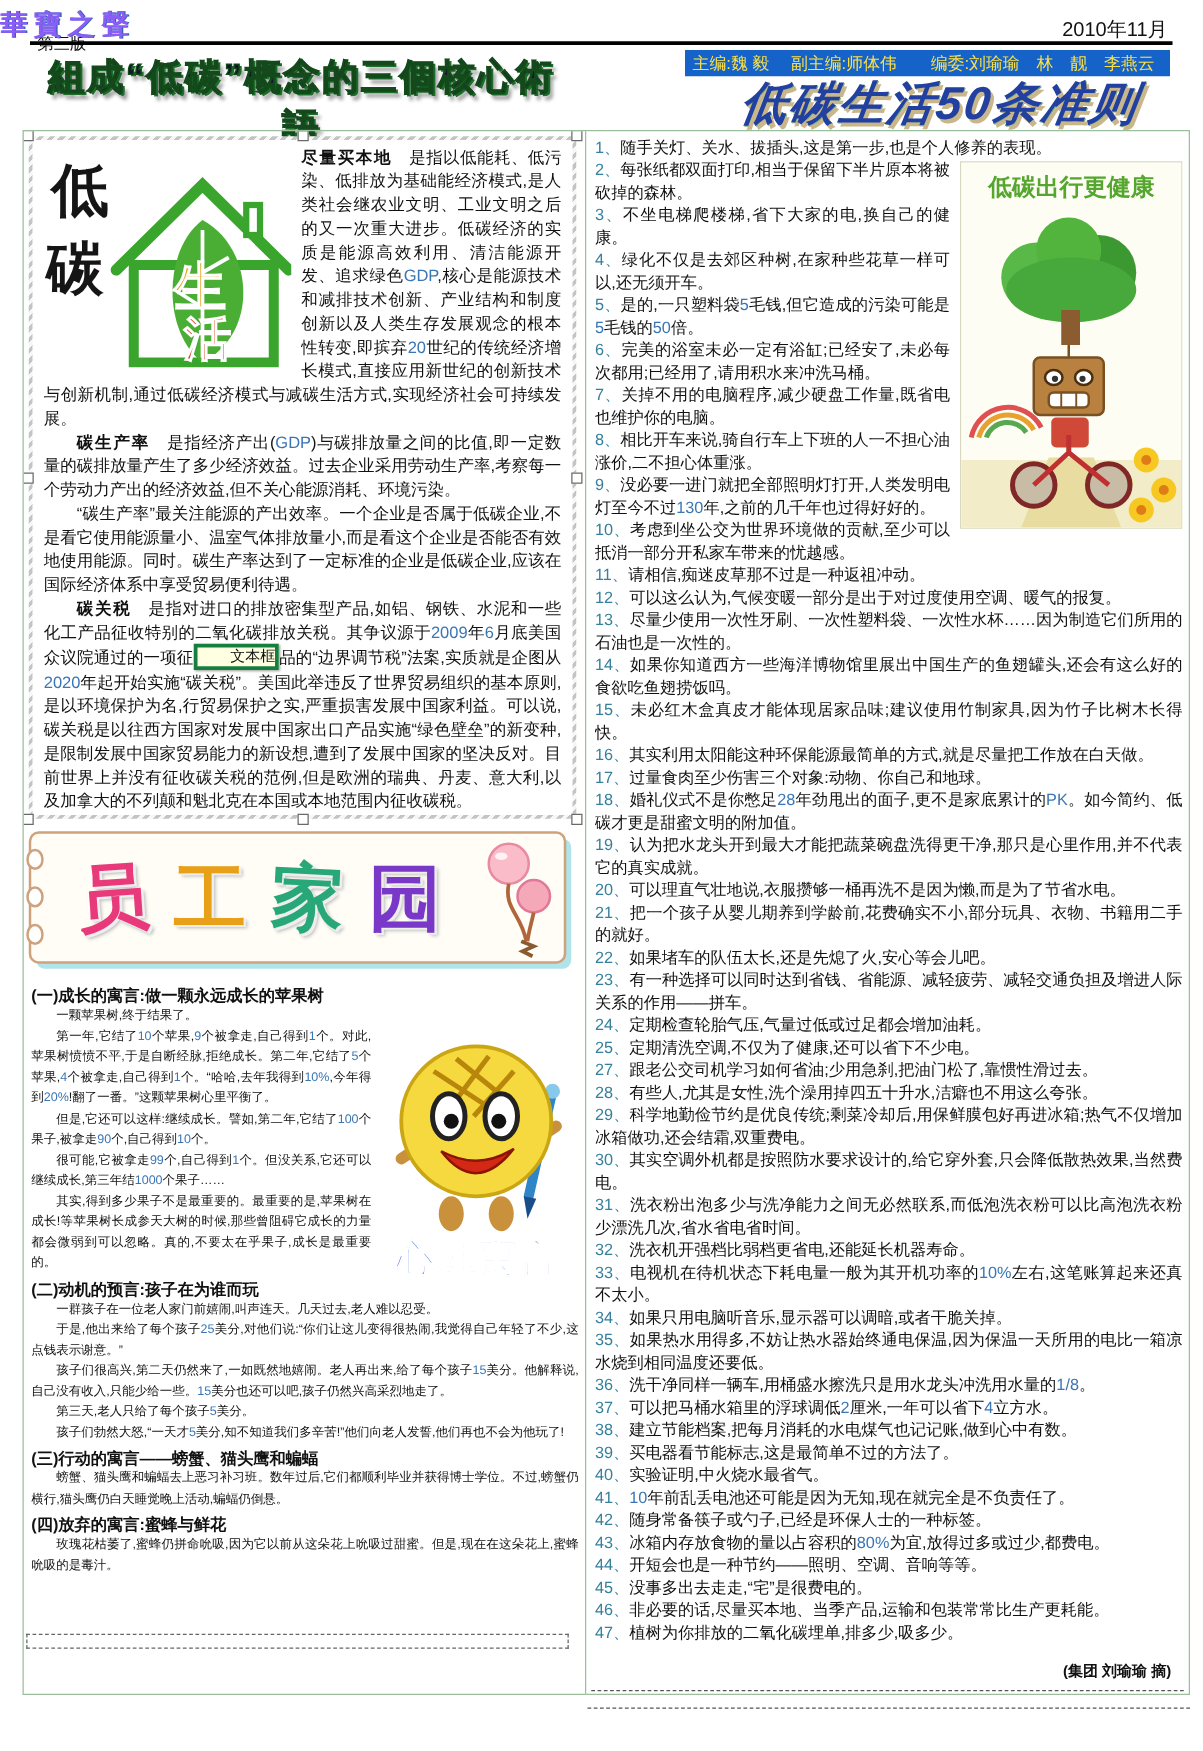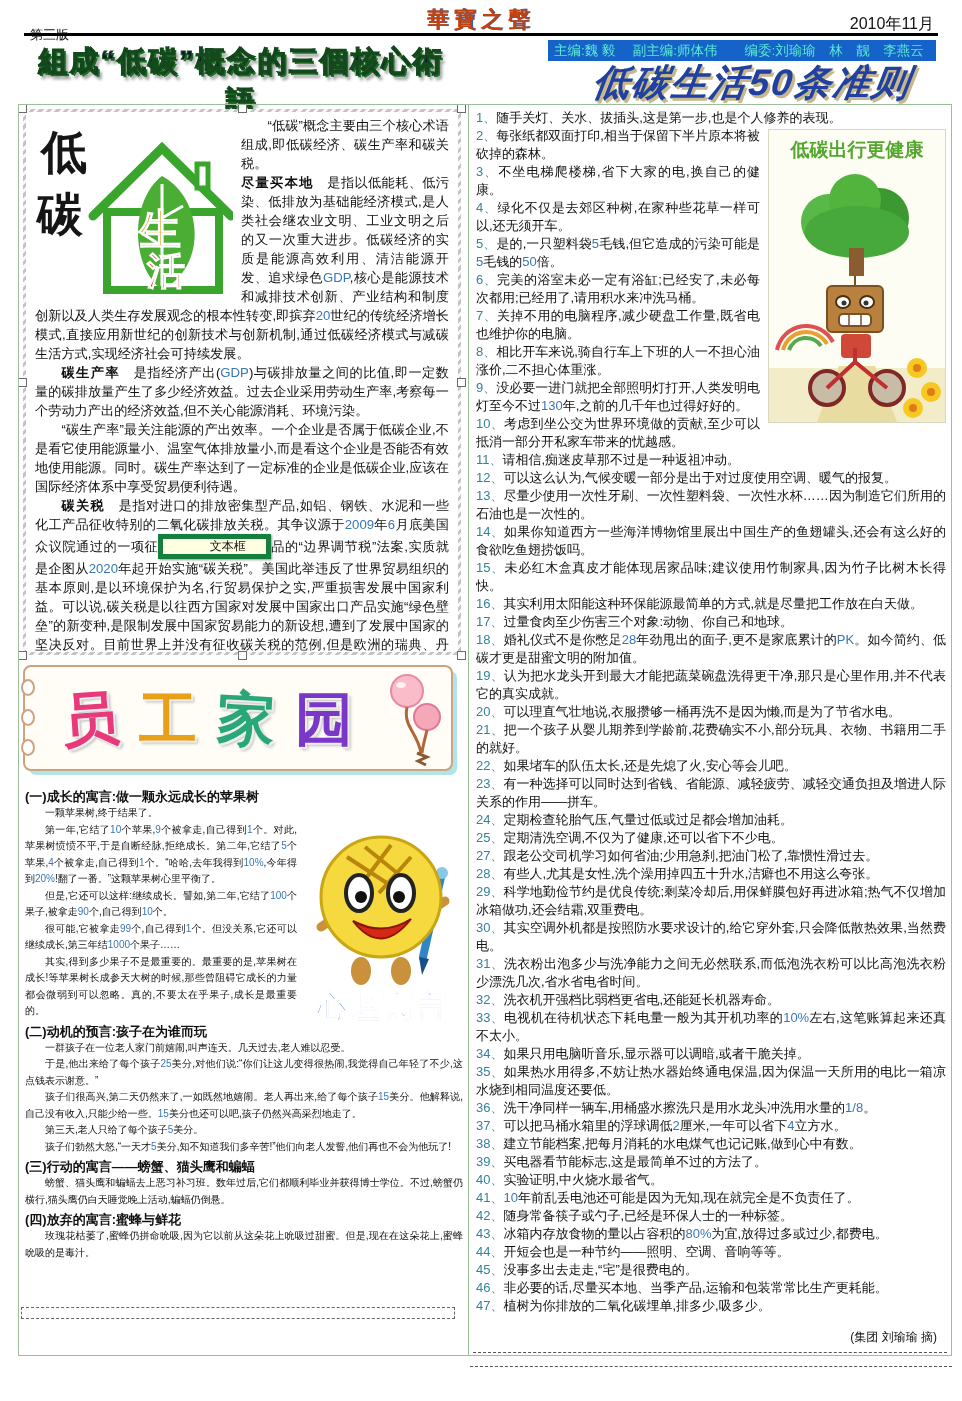--- a/index.html
+++ b/index.html
@@ -1,30 +1,30 @@
 <!DOCTYPE html>
 <html><head>
 <meta charset="utf-8">
 <style>
   html,body{margin:0;padding:0;}
   body{width:962px;height:1401px;position:relative;background:#fff;color:#111;
        font-family:"Liberation Sans",sans-serif;overflow:hidden;}
   
   .edition{position:absolute;left:30px;top:26px;font-size:13px;}
   .pagedate{position:absolute;right:28px;top:14px;font-size:16px;}
-  .masthead{position:absolute;left:0;right:0;top:5px;text-align:center;
+  .masthead{position:absolute;left:0;right:0;top:5px;text-align:left;
             font-family:"DejaVu Serif",serif;font-weight:bold;font-size:22px;
-            color:#c2410c;letter-spacing:5px;text-shadow:1px 0 0 #2b63b8;}
+            color:#8b5cf6;letter-spacing:5px;text-shadow:1px 0 0 #2b63b8;}
   .headrule{position:absolute;left:24px;top:33px;width:914px;height:3px;background:#000;}
   .left-title{position:absolute;left:36px;top:42px;width:410px;text-align:center;
               font-size:29px;font-weight:bold;letter-spacing:2px;color:#0f172a;
               -webkit-text-stroke:1px #14491c;
               text-shadow:2px 2px 0 #1c6e2a,4px 5px 3px #9a9a9a;}
   .editors-bar{position:absolute;left:548px;top:40px;width:388px;height:21px;
-               background:#1563c8;color:#5eead4;font-size:13.5px;line-height:21px;
+               background:#1563c8;color:#fde047;font-size:13.5px;line-height:21px;
                padding-left:6px;box-sizing:border-box;white-space:nowrap;}
   .right-title{position:absolute;left:556px;top:58px;width:392px;text-align:center;
                font-size:37px;font-weight:bold;font-style:italic;color:#21409f;
                letter-spacing:2px;transform:skewX(-8deg);
                text-shadow:3px 3px 0 #c9b68b,1px 1px 0 #7fae7f;}
   
   .cols{position:absolute;left:18px;top:104px;width:934px;height:1252px;
         border:1px solid #9abf9a;box-sizing:border-box;}
   .col-left{position:absolute;left:0;top:0;width:450px;height:100%;
             border-right:1px solid #9abf9a;box-sizing:border-box;overflow:hidden;}
@@ -37,22 +37,22 @@
           padding:4px 9px;overflow:hidden;}
   .hd{position:absolute;width:7px;height:7px;background:#fff;border:1px solid #6a6a6a;z-index:3;}
   .hd.nw{left:-5px;top:-5px}.hd.n{left:50%;top:-5px;margin-left:-4px}.hd.ne{right:-5px;top:-5px}
   .hd.w{left:-5px;top:50%;margin-top:-4px}.hd.e{right:-5px;top:50%;margin-top:-4px}
   .hd.sw{left:-5px;bottom:-5px}.hd.s{left:50%;bottom:-5px;margin-left:-4px}.hd.se{right:-5px;bottom:-5px}
   .logo-art{float:left;margin:2px 8px 2px 0;}
   .ap{margin:0;font-size:13.2px;line-height:19px;text-align:justify;}
   .ap.ind{text-indent:2em;}
   .lead{letter-spacing:1px;}
   .num{color:#3a76b4;}
-  .tip{display:inline-block;background:#ffffe1;border:5px solid #15803d;
-       padding:0 20px;font-size:12px;line-height:15px;box-shadow:1px 1px 2px #999;
+  .tip{display:inline-block;background:#ffffe1;border:3px solid #15803d;
+       padding:0 0;font-size:12px;line-height:15px;box-shadow:1px 1px 2px #999;
        vertical-align:1px;}
   
   .banner{position:absolute;left:4px;top:560px;width:430px;height:106px;
           border:2px solid #cfa27e;border-radius:8px;background:#fffdf6;
           box-shadow:5px 5px 0 -1px #aee4ea;box-sizing:border-box;}
   .banner-chars{position:absolute;left:36px;top:10px;display:flex;gap:20px;}
   .banner-chars span{font-size:58px;font-weight:bold;line-height:84px;
                      text-shadow:2px 2px 0 #eee,3px 3px 3px #bbb;}
   .bc0{color:#e83a7a;transform:rotate(-4deg)}.bc1{color:#e8a018}
   .bc2{color:#28a878;transform:rotate(3deg)}.bc3{color:#7a38c8}
@@ -64,21 +64,21 @@
   .fhead{font-size:13px;font-weight:bold;margin:3px 0 0 0;line-height:17px;}
   .fp{margin:0;font-size:10px;line-height:16.5px;text-indent:2em;text-align:justify;}
   .fable-art{float:right;margin:0 0 2px 6px;}
   .cutline{position:absolute;left:2px;top:1202px;width:434px;height:12px;
            border:1px dashed #666;box-sizing:border-box;}
   
   .items{position:absolute;left:7px;top:4px;width:470px;height:1222px;overflow:hidden;}
   .item{margin:0;font-size:13px;line-height:18px;text-align:justify;}
   .ino{color:#35809c;}
   .eco-art{float:right;margin:2px 0 4px 8px;background:#fdfdf3;border:1px solid #d8d8c0;}
-  .right-sign{position:absolute;right:14px;top:1224px;font-weight:normal;font-size:12px;}
+  .right-sign{position:absolute;right:14px;top:1224px;font-weight:bold;font-size:12px;}
   .right-dash{position:absolute;left:4px;right:4px;bottom:2px;border-top:1px dashed #555;}
   .below-dash{position:absolute;left:470px;top:1366px;width:482px;border-top:1px dashed #555;}
 </style>
 </head>
 <body>
 
 <div class="edition">第三版</div>
 <div class="masthead">華寶之聲</div>
 <div class="pagedate">2010年11月</div>
 <div class="headrule"></div>
@@ -105,21 +105,20 @@
           <text x="2" y="112" font-size="46" font-weight="bold" fill="#151515" font-family="serif">碳</text>
           <polygon points="72,94 184,94 184,172 72,172" fill="#ffffff" stroke="#3aa52c" stroke-width="8"></polygon>
           <path d="M58,98 L127,30 L196,98" fill="none" stroke="#3aa52c" stroke-width="9" stroke-linecap="round"></path>
           <rect x="162" y="46" width="11" height="24" fill="#ffffff" stroke="#3aa52c" stroke-width="5"></rect>
           <path d="M127,58 C168,80 173,148 127,172 C95,148 95,82 127,58 Z" fill="#4aae35"></path>
           <path d="M127,66 L127,168 M127,100 L148,88 M127,128 L108,116" stroke="#ffffff" stroke-width="3" fill="none"></path>
           <text x="104" y="126" font-size="42" font-weight="bold" fill="#e0a018" stroke="#ffffff" stroke-width="1" font-family="serif">生</text>
           <text x="112" y="166" font-size="38" font-weight="bold" fill="#d84018" stroke="#ffffff" stroke-width="1" font-family="serif">活</text>
         </svg>
         <div id="article-body">
-            <p class="ap ind">“低碳”概念主要由三个核心术语组成,即低碳经济、碳生产率和碳关税。</p>
             <p class="ap"><b class="lead">尽量买本地</b>　是指以低能耗、低污染、低排放为基础能经济模式,是人类社会继农业文明、工业文明之后的又一次重大进步。低碳经济的实质是能源高效利用、清洁能源开发、追求绿色<span class="num">GDP</span>,核心是能源技术和减排技术创新、产业结构和制度创新以及人类生存发展观念的根本性转变,即摈弃<span class="num">20</span>世纪的传统经济增长模式,直接应用新世纪的创新技术与创新机制,通过低碳经济模式与减碳生活方式,实现经济社会可持续发展。</p>
             <p class="ap ind"><b class="lead">碳生产率</b>　是指经济产出(<span class="num">GDP</span>)与碳排放量之间的比值,即一定数量的碳排放量产生了多少经济效益。过去企业采用劳动生产率,考察每一个劳动力产出的经济效益,但不关心能源消耗、环境污染。</p>
             <p class="ap ind">“碳生产率”最关注能源的产出效率。一个企业是否属于低碳企业,不是看它使用能源量小、温室气体排放量小,而是看这个企业是否能否有效地使用能源。同时。碳生产率达到了一定标准的企业是低碳企业,应该在国际经济体系中享受贸易便利待遇。</p>
             <p class="ap ind"><b class="lead">碳关税</b>　是指对进口的排放密集型产品,如铝、钢铁、水泥和一些化工产品征收特别的二氧化碳排放关税。其争议源于<span class="num">2009</span>年<span class="num">6</span>月底美国众议院通过的一项征<span class="tip">文本框</span>品的“边界调节税”法案,实质就是企图从<span class="num">2020</span>年起开始实施“碳关税”。美国此举违反了世界贸易组织的基本原则,是以环境保护为名,行贸易保护之实,严重损害发展中国家利益。可以说,碳关税是以往西方国家对发展中国家出口产品实施“绿色壁垒”的新变种,是限制发展中国家贸易能力的新设想,遭到了发展中国家的坚决反对。目前世界上并没有征收碳关税的范例,但是欧洲的瑞典、丹麦、意大利,以及加拿大的不列颠和魁北克在本国或本地范围内征收碳税。</p>
           </div>
 
       </div>
     </div>
 
     <div class="banner">

